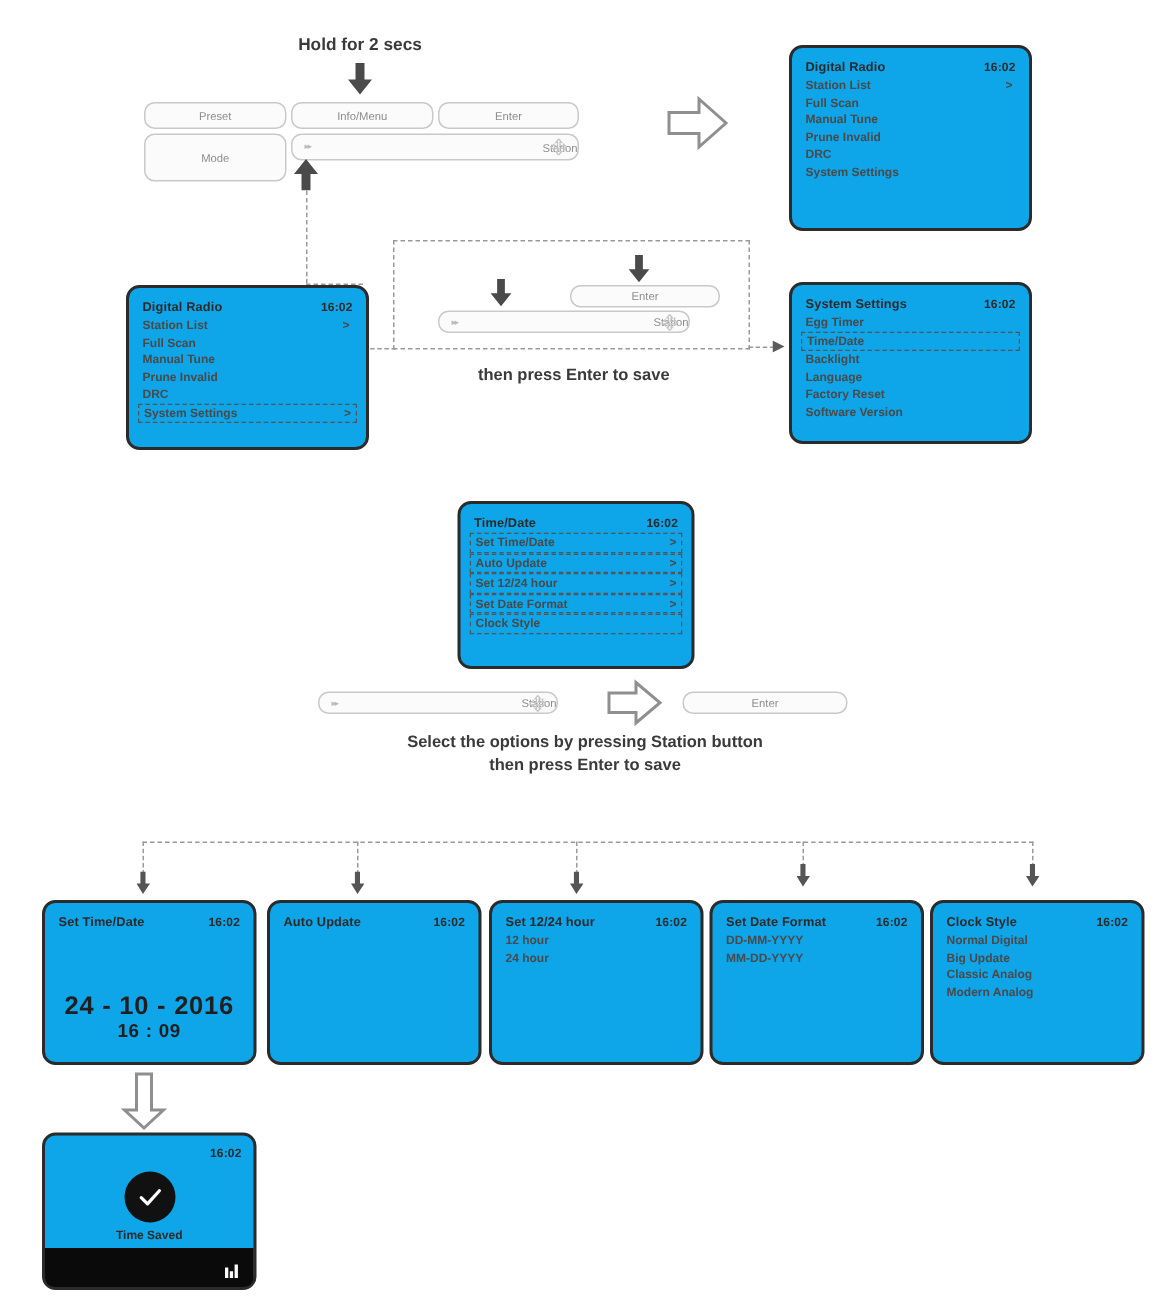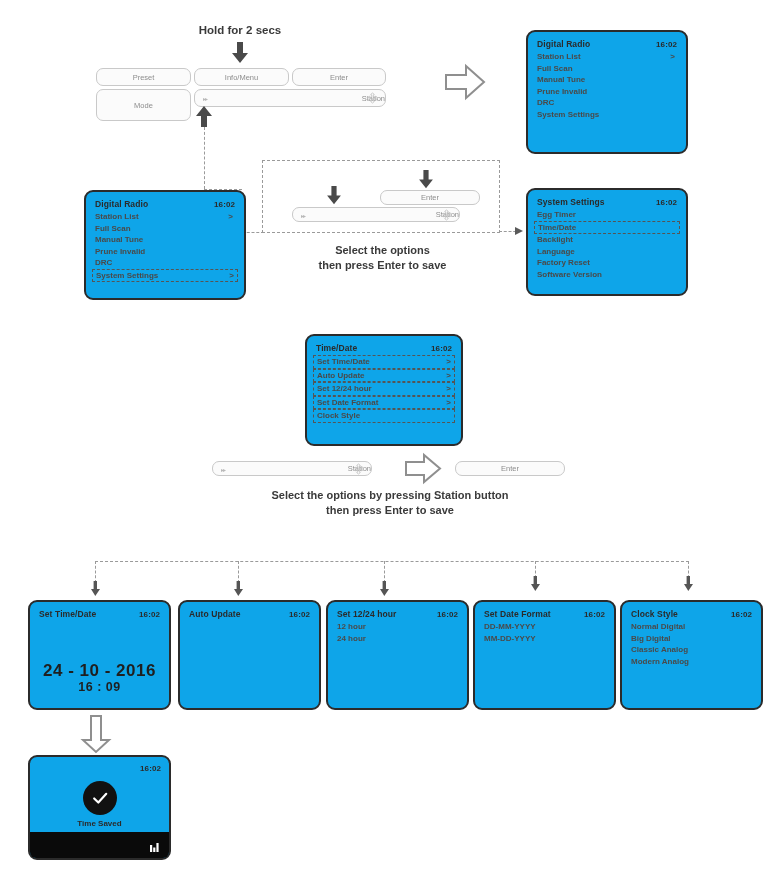--- a/index.html
+++ b/index.html
@@ -196,21 +196,20 @@
   </svg>
 </div>
 <svg class="arrow-down-solid" style="left:327px;top:186px;width:14px;height:19px;" viewBox="0 0 16 22">
   <path d="M5 0 H11 V11 H16 L8 21 L0 11 H5 Z" fill="#4a4a4a"></path>
 </svg>
 <svg class="arrow-down-solid" style="left:419px;top:170px;width:14px;height:19px;" viewBox="0 0 16 22">
   <path d="M5 0 H11 V11 H16 L8 21 L0 11 H5 Z" fill="#4a4a4a"></path>
 </svg>
 
 <div class="caption" style="left:290px;top:243px;width:185px;">
-  <div>Select the options</div>
   <div>then press Enter to save</div>
 </div>
 
 <div class="lcd" style="left:84px;top:190px;width:162px;height:110px;">
   <div class="lcd-inner">
     <div class="lcd-title">
       <span>Digital Radio</span>
       <span class="lcd-clock">16:02</span>
     </div>
     <div class="lcd-list">
@@ -399,21 +398,21 @@
   <div class="lcd-inner">
     <div class="lcd-title">
       <span>Clock Style</span>
       <span class="lcd-clock">16:02</span>
     </div>
     <div class="lcd-list">
       <div class="lcd-row">
         <span>Normal Digital</span>
       </div>
       <div class="lcd-row">
-        <span>Big Digital</span>
+        <span>Big Update</span>
       </div>
       <div class="lcd-row">
         <span>Classic Analog</span>
       </div>
       <div class="lcd-row">
         <span>Modern Analog</span>
       </div>
     </div>
   </div>
 </div>

